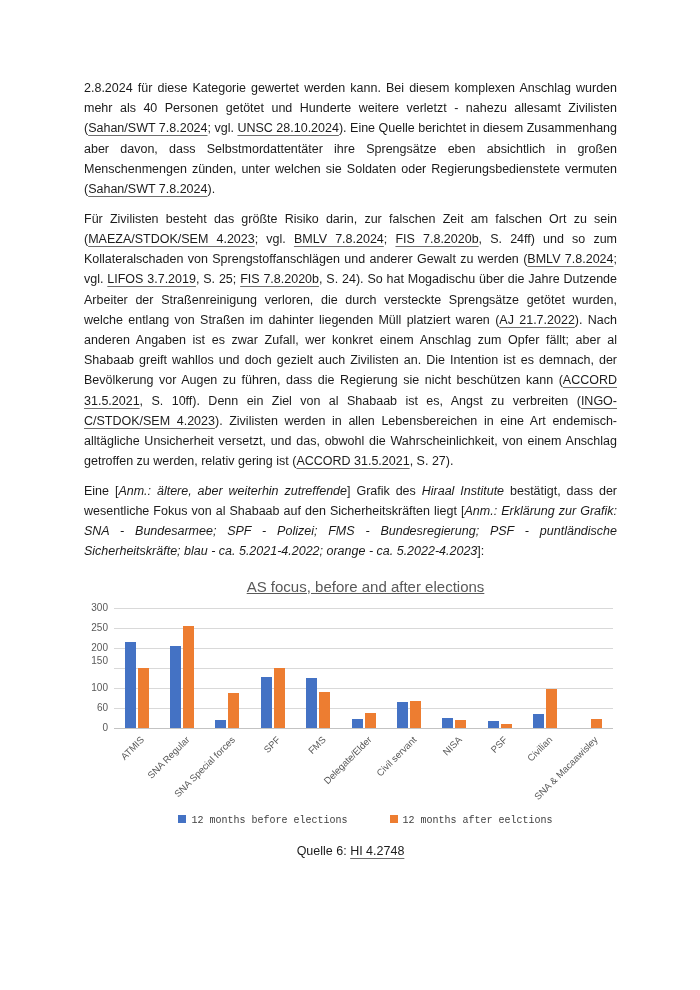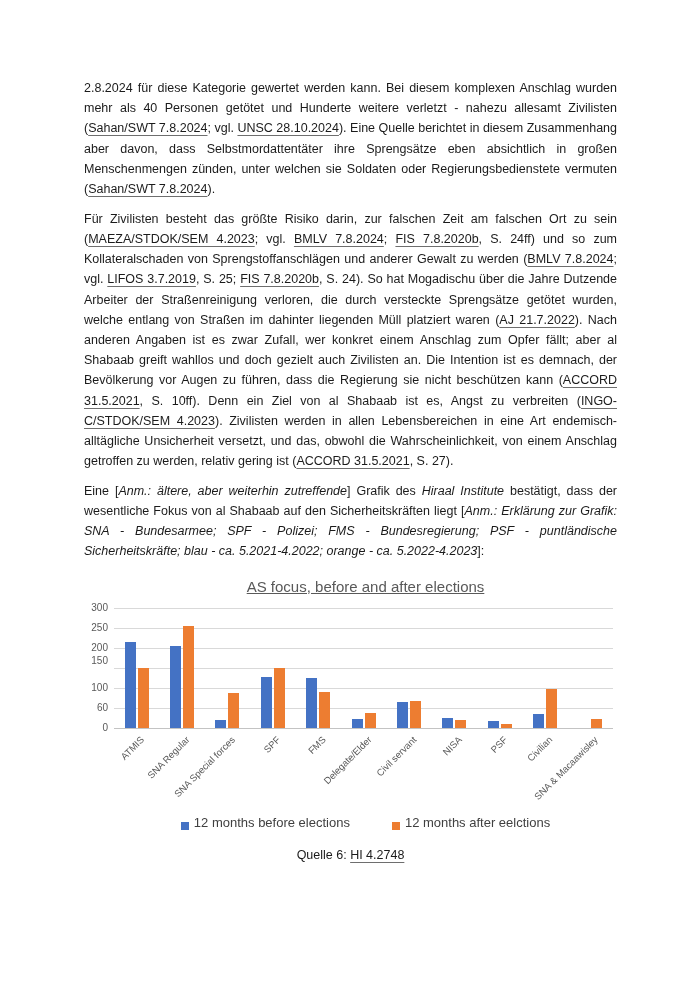--- a/index.html
+++ b/index.html
@@ -15,21 +15,21 @@
   .chart-title { text-align: center; color: #595959; font-size: 15px; padding-left: 30px; margin-bottom: 10px; }
   .chart-canvas { position: relative; height: 124px; width: 533px; }
   .gridline { position: absolute; height: 1px; background: #d9d9d9; }
   .axis-line { background: #c3c3c3; }
   .ytick { position: absolute; font-size: 10px; color: #595959; text-align: right; width: 24px; }
   .bar { position: absolute; bottom: 1px; }
   .chart-xlabels { position: relative; height: 84px; width: 533px; }
   .xlabel { position: absolute; top: 5px; font-size: 9.5px; color: #595959; white-space: nowrap;
             transform: rotate(-45deg); transform-origin: 100% 0; }
   .chart-legend { display: flex; justify-content: center; gap: 42px; margin-top: 2px; padding-left: 30px; }
-  .legend-item { display: flex; align-items: flex-end; font-size: 13px; color: #404040; }
+  .legend-item { display: flex; align-items: flex-start; font-size: 10px; color: #404040; font-family: Liberation Mono, monospace; }
   .legend-swatch { width: 8px; height: 8px; margin-right: 5px; display: inline-block; }
 
   .caption { text-align: center; font-size: 12.5px; margin-top: 18px; }
   .caption .link { text-decoration: underline; text-decoration-color: #6e6e6e; text-underline-offset: 3px; }
   .page-number { position: absolute; top: 926px; left: 0; width: 700px; text-align: center; font-size: 12.5px; }
 </style>
 </head>
 <body>
 
 <div class="page">

